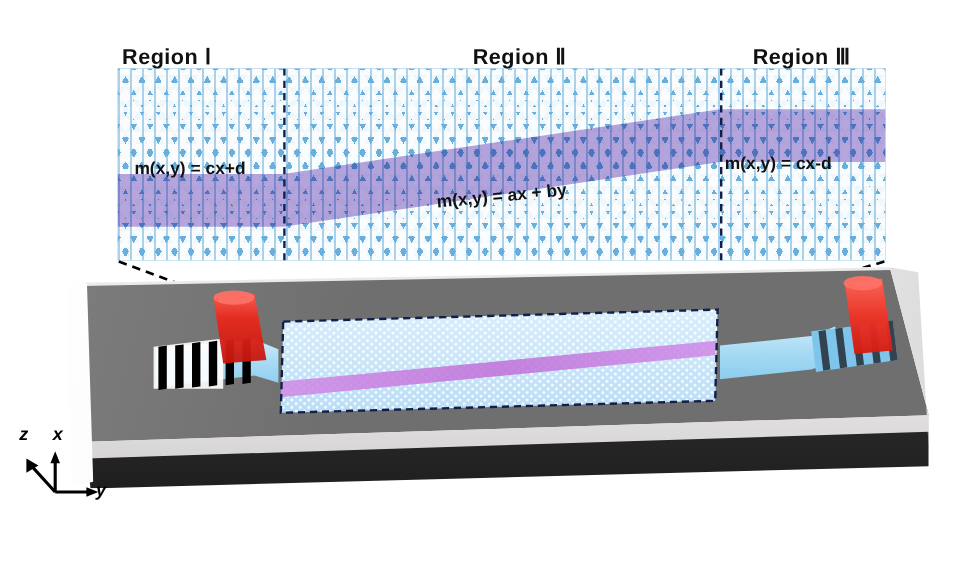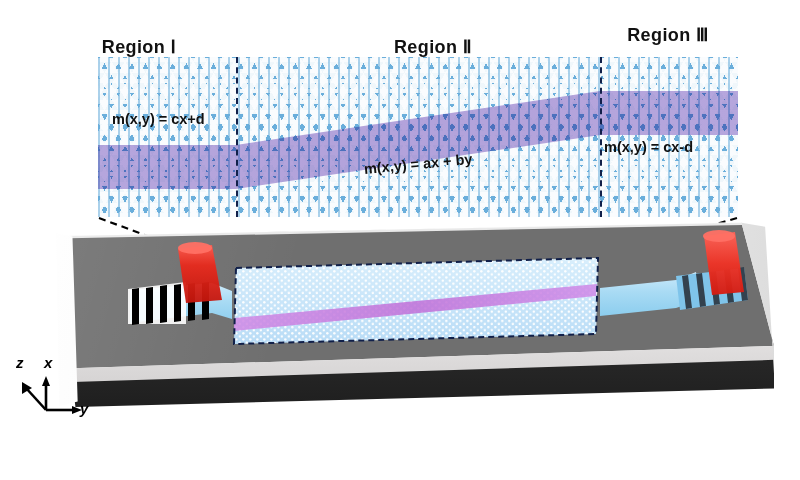--- a/index.html
+++ b/index.html
@@ -83,28 +83,28 @@
           <stop offset="0.5" stop-color="#8a6cc6"></stop>
           <stop offset="1" stop-color="#8f72c9"></stop>
         </linearGradient>
       </defs>
       <path d="M0,88 L138,88 L502,34 L640,34 L640,78 L502,78 L138,132 L0,132 Z" fill="url(#bandgrad)"></path>
     </svg>
 
     <div class="divider" style="left:138px"></div>
     <div class="divider" style="left:502px"></div>
 
-    <div class="eq" id="eq-i" style="left:14px;top:54px">m(x,y) = cx+d</div>
+    <div class="eq" id="eq-i" style="left:14px;top:76px">m(x,y) = cx+d</div>
     <div class="eq" id="eq-ii" style="left:266px;top:104px">m(x,y) = ax + by</div>
-    <div class="eq" id="eq-iii" style="left:506px;top:82px">m(x,y) = cx-d</div>
+    <div class="eq" id="eq-iii" style="left:506px;top:72px">m(x,y) = cx-d</div>
   </div>
 
   <div class="region-label" style="left:139px;top:36px;transform:translateX(-50%)">Region Ⅰ</div>
   <div class="region-label" style="left:433px;top:36px;transform:translateX(-50%)">Region Ⅱ</div>
-  <div class="region-label" style="left:668px;top:24px;transform:translateX(-50%)">Region Ⅲ</div>
+  <div class="region-label" style="left:668px;top:36px;transform:translateX(-50%)">Region Ⅲ</div>
 
   <svg style="position:absolute;left:0;top:0;width:800px;height:480px;pointer-events:none">
     <line x1="99" y1="218" x2="234" y2="268" stroke="#000" stroke-width="2.2" stroke-dasharray="7 5"></line>
     <line x1="737" y1="218" x2="600" y2="258" stroke="#000" stroke-width="2.2" stroke-dasharray="7 5"></line>
   </svg>
 
   <div id="chip">
     <div class="chip-top"></div>
     <div class="chip-top-sheen"></div>
     <div class="chip-edge-hl"></div>

